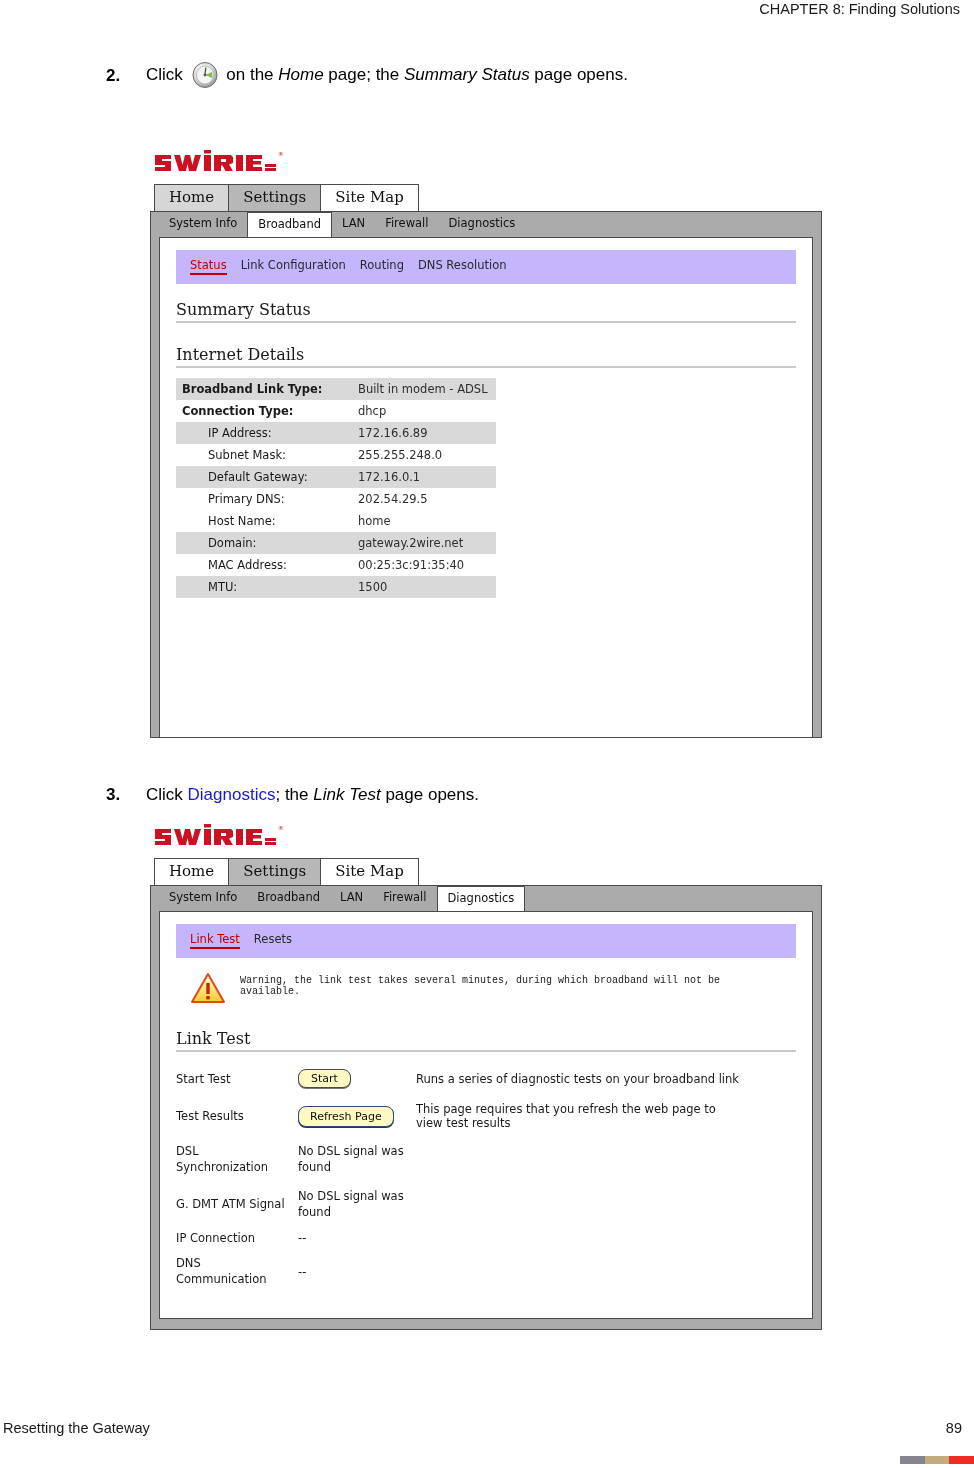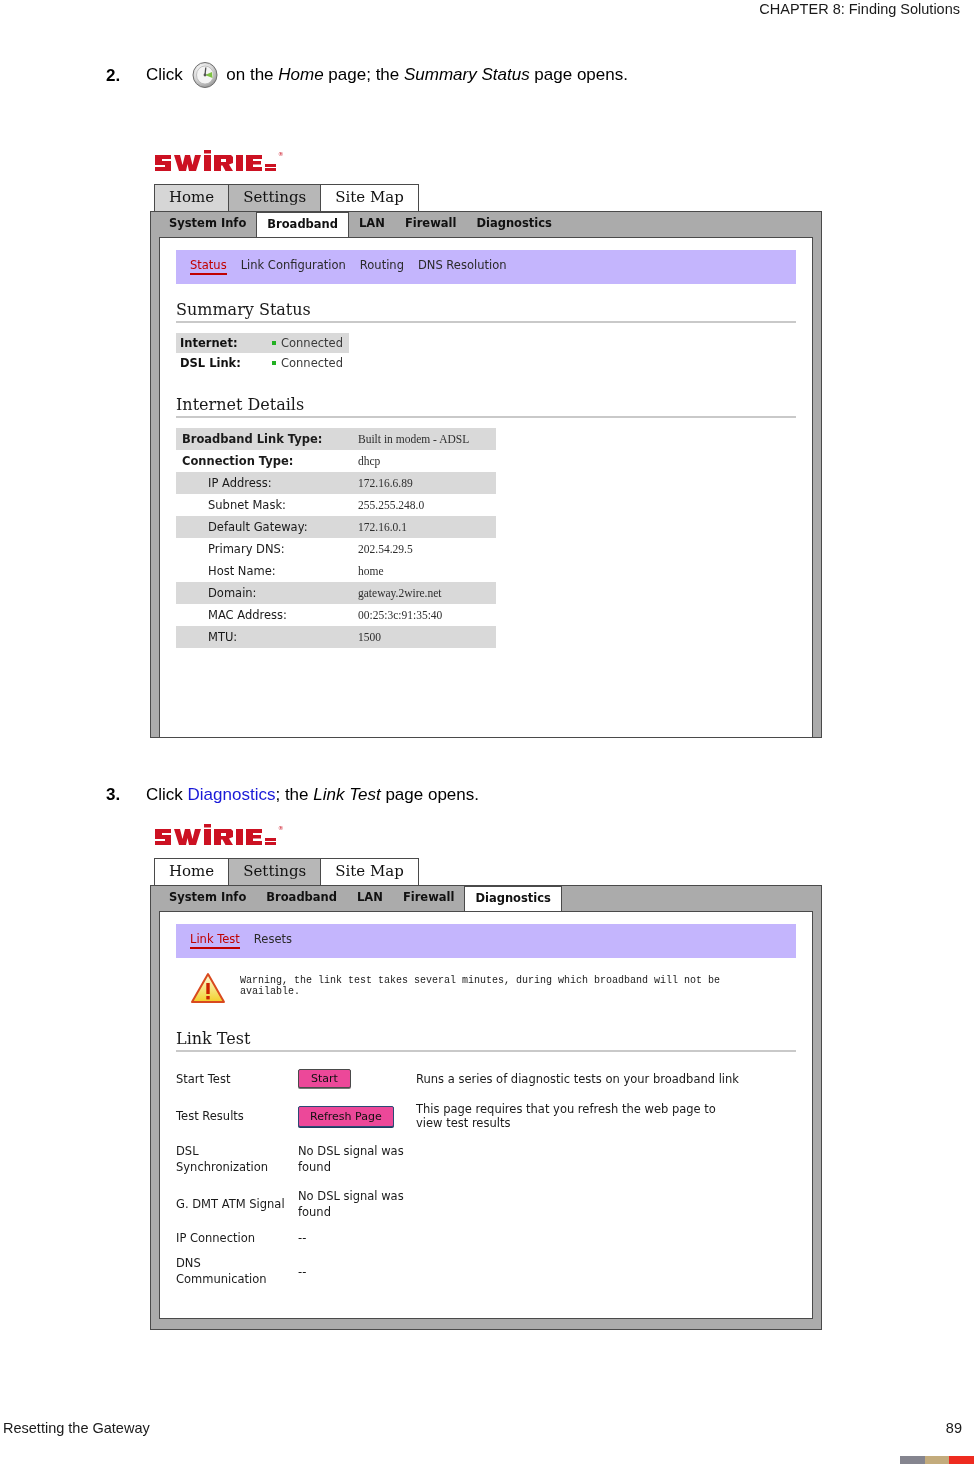--- a/index.html
+++ b/index.html
@@ -99,21 +99,21 @@
 
   .subtabbar {
     display:flex; align-items:flex-end;
     height:25px;
     padding-left:8px;
     position:relative;
     z-index:2;
   }
   .subtab {
     font-family:"DejaVu Sans", sans-serif;
-    font-weight:bold;
+    font-weight:normal;
     font-size:11.5px;
     line-height:23px;
     height:25px;
     padding:0 10px;
     white-space:nowrap;
     color:#111;
   }
   .subtab.active {
     background:#ffffff;
     border:1px solid #4a4a4a;
@@ -180,21 +180,21 @@
   
   .det-tbl { border-collapse:collapse; width:320px; }
   .det-tbl td {
     font-family:"DejaVu Sans", sans-serif;
     font-size:11.5px;
     padding:4px 6px;
     white-space:nowrap;
     color:#1a1a1a;
   }
   .det-tbl td.k { width:176px; }
-  .det-tbl td.v { color:#2e2e2e;font-family:Liberation Serif, serif; }
+  .det-tbl td.v { color:#2e2e2e; }
   .det-tbl tr.shaded td { background:#d9d9d9;margin-top:28px; }
   .det-tbl td.k.bold { font-weight:bold; }
   .det-tbl td.k.indent { padding-left:32px; }
 
   
   .warn-row { display:flex; gap:14px; align-items:flex-start; padding:14px 14px 6px 14px; }
   .warn-text {
     font-family:Liberation Mono, monospace;
     font-size:10px; color:#1a1a1a; padding-top:3px;
   }
@@ -209,23 +209,23 @@
     vertical-align:middle;
   }
   .lt-tbl td.lt-k { width:122px; }
   .lt-tbl td.lt-btn { width:118px; }
   .lt-tbl td.lt-val { width:112px; }
   .lt-tbl td.lt-desc { }
 
   .btn {
     font-family:"DejaVu Sans", sans-serif;
     font-size:11px;
-    background:#ec4899;
+    background:#fef9c3;
     border:1px solid #2b4a75;
-    border-radius:2px;
+    border-radius:8px;
     padding:3px 11px;
     color:#111;
     box-shadow: 0 1px 0 #1e3a5f;
     cursor:pointer;
     white-space:nowrap;
   }
   .btn-start { padding:2px 12px; border:1px solid #4a4a4a; box-shadow:0 1px 0 #777; }
 </style>
 </head>
 <body>
@@ -294,36 +294,20 @@
         <div class="page-nav">
           <span class="pn-item sel">Status</span>
           <span class="pn-item">Link Configuration</span>
           <span class="pn-item">Routing</span>
           <span class="pn-item">DNS Resolution</span>
         </div>
 
         <div class="sec-title">Summary Status</div>
         <hr class="sec-rule">
 
-        <table class="status-tbl">
-          <tbody>
-              <tr class="shaded">
-            <td class="st-label">Internet:</td>
-            <td class="st-val">
-              <span class="dot"></span><span>Connected</span>
-            </td>
-          </tr>
-          <tr>
-            <td class="st-label">DSL Link:</td>
-            <td class="st-val">
-              <span class="dot"></span><span>Connected</span>
-            </td>
-          </tr>
-        </tbody>
-          </table>
 
         <div class="sec-title" style="margin-top:22px;">Internet Details</div>
         <hr class="sec-rule">
 
         <table class="det-tbl">
           <tbody>
               <tr class="shaded">
             <td class="k bold">Broadband Link Type:</td>
             <td class="v">Built in modem - ADSL</td>
           </tr>

